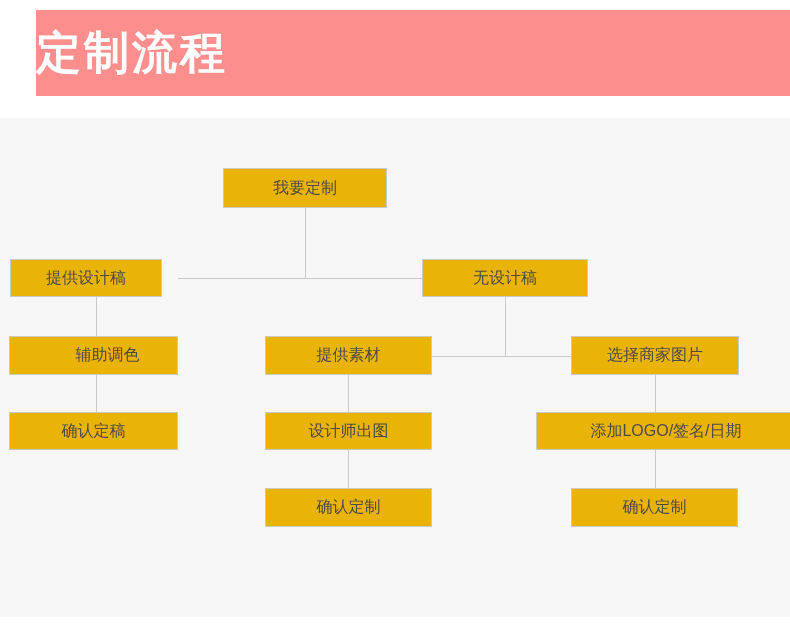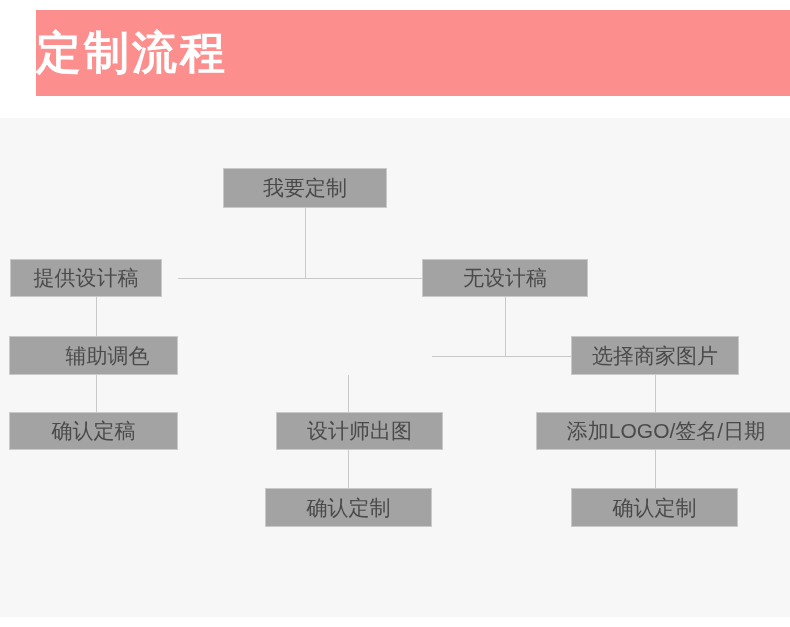--- a/index.html
+++ b/index.html
@@ -32,40 +32,40 @@
     letter-spacing: 3px;
   }
   .canvas {
     position: absolute;
     left: 0; top: 118px;
     width: 790px; height: 499px;
     background: #f7f7f7;
   }
   .node {
     position: absolute;
-    background: #a3a3a3;
+    background: #eab308;
     border: 1px solid #c9c9c9;
     color: #4a4a4a;
-    font-size: 21px;
+    font-size: 16px;
     display: flex;
     align-items: center;
     justify-content: center;
     white-space: nowrap;
   }
   .line { position: absolute; background: #c9c9c9; }
 
   
   .n-start            { left: 223px; top: 50px;  width: 164px; height: 40px; }
   .n-provide-design   { left: 10px;  top: 141px; width: 152px; height: 38px; }
   .n-no-design        { left: 422px; top: 141px; width: 166px; height: 38px; text-align: right; }
   .n-assist-color     { left: 9px;   top: 218px; width: 169px; height: 39px; padding-left: 28px; }
   .n-provide-material { left: 265px; top: 218px; width: 167px; height: 39px; }
   .n-choose-merchant  { left: 571px; top: 218px; width: 168px; height: 39px; }
   .n-confirm-draft    { left: 9px;   top: 294px; width: 169px; height: 38px; }
-  .n-designer-output  { left: 265px; top: 294px; width: 167px; height: 38px; margin-left: 11px; }
+  .n-designer-output  { left: 265px; top: 294px; width: 167px; height: 38px; }
   .n-add-logo         { left: 536px; top: 294px; width: 260px; height: 38px; }
   .n-confirm-mid      { left: 265px; top: 370px; width: 167px; height: 39px; }
   .n-confirm-right    { left: 571px; top: 370px; width: 167px; height: 39px; }
 
   
   .l-v-start          { left: 305px; top: 90px;  width: 1px;   height: 70px; }
   .l-h-split1         { left: 178px; top: 160px; width: 244px; height: 1px; }
   .l-v-design-down1   { left: 96px;  top: 179px; width: 1px;   height: 39px; }
   .l-v-design-down2   { left: 96px;  top: 257px; width: 1px;   height: 37px; }
   .l-v-nodesign-down  { left: 505px; top: 179px; width: 1px;   height: 59px; }
@@ -98,20 +98,21 @@
     <div class="line l-v-logo-down"></div>
 
     <div class="node n-start">我要定制</div>
 
     <div class="node n-provide-design">提供设计稿</div>
 
     <div class="node n-no-design">无设计稿</div>
 
     <div class="node n-assist-color">辅助调色</div>
 
+    <div class="node n-provide-material">提供素材</div>
 
     <div class="node n-choose-merchant">选择商家图片</div>
 
     <div class="node n-confirm-draft">确认定稿</div>
 
     <div class="node n-designer-output">设计师出图</div>
 
     <div class="node n-add-logo">添加LOGO/签名/日期</div>
 
     <div class="node n-confirm-mid">确认定制</div>

